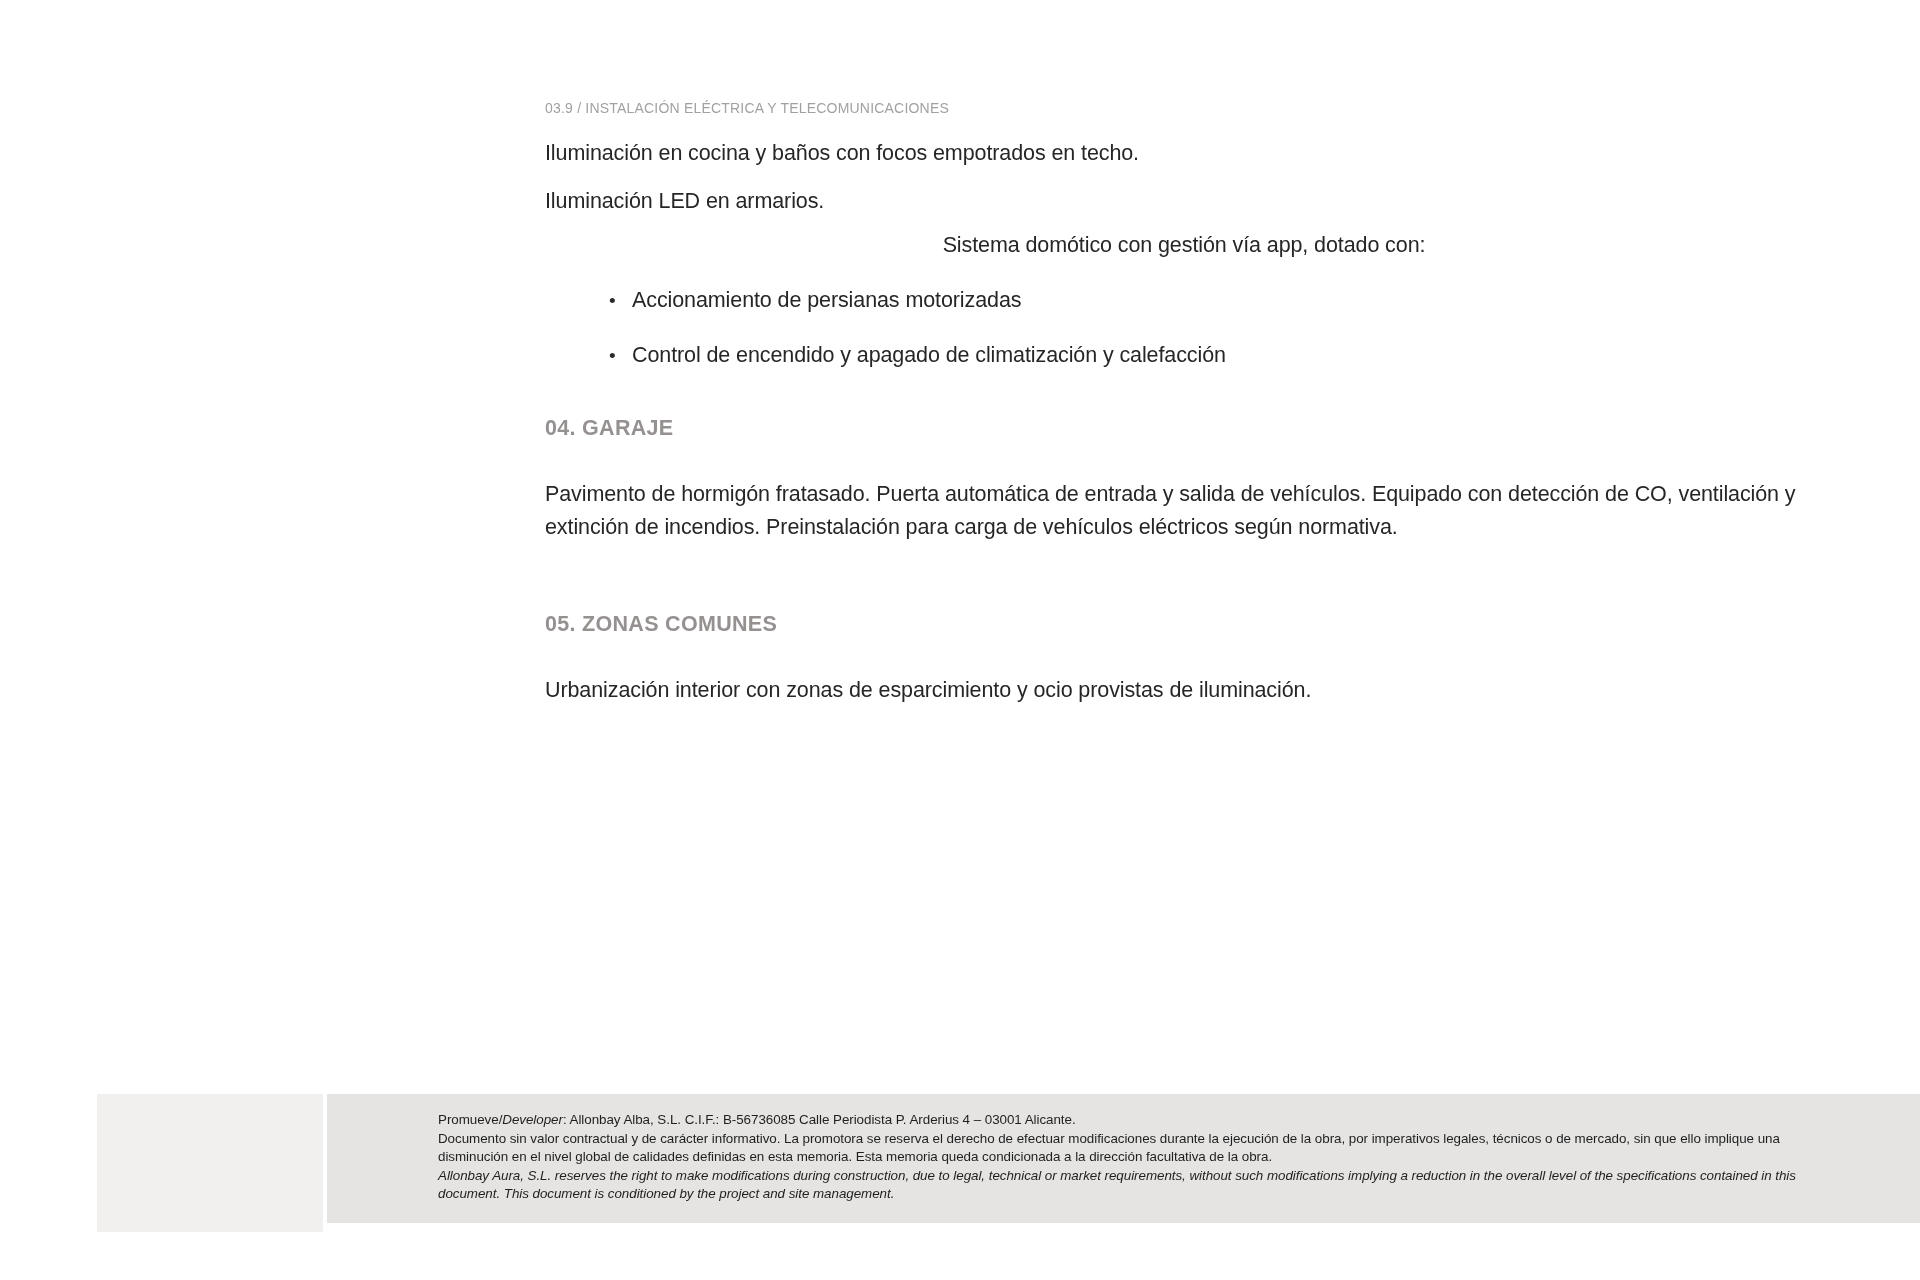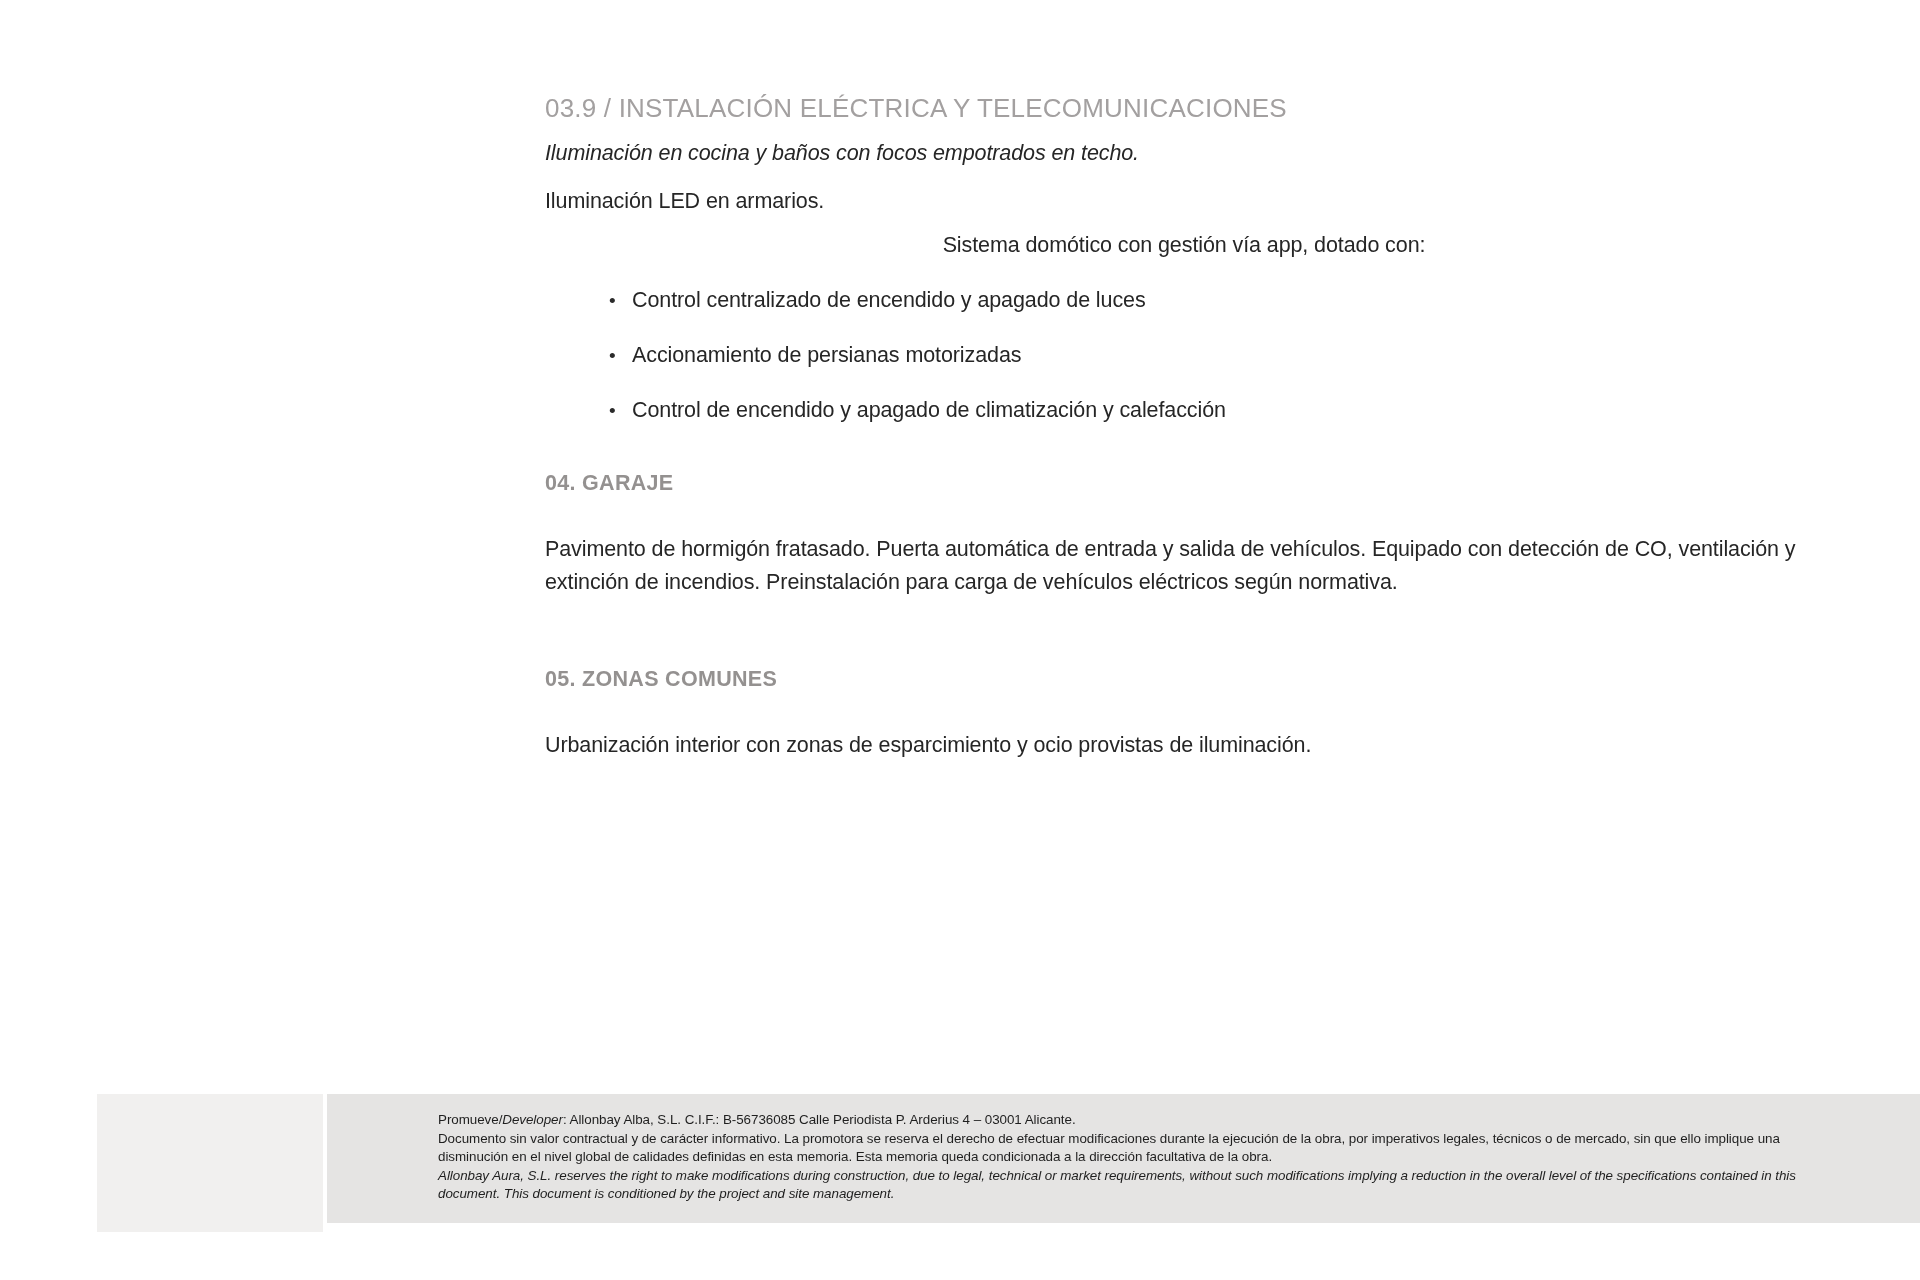--- a/index.html
+++ b/index.html
@@ -12,28 +12,28 @@
   }
   *{margin:0;padding:0;box-sizing:border-box;}
   html,body{width:1920px;height:1280px;background:#ffffff;overflow:hidden;}
   body{font-family:"Liberation Sans","DejaVu Sans",sans-serif;position:relative;}
 
   .content{
     position:absolute;left:545px;top:92px;width:1278px;
     color:var(--c-body);font-size:21.5px;line-height:33px;letter-spacing:-0.1px;
   }
   .h-light{
-    font-size:26px;font-weight:400;color:var(--c-heading-light);
+    font-size:14px;font-weight:400;color:var(--c-heading-light);
     letter-spacing:0.2px;line-height:33px;margin:0 0 12px 0;
   }
   .h-bold{
     font-size:21.5px;font-weight:700;color:var(--c-heading-bold);
     letter-spacing:0.3px;line-height:33px;margin:0 0 33px 0;
   }
-  .p1{margin-bottom:15px;font-style:italic;}
+  .p1{margin-bottom:15px;}
   .p2{margin-bottom:11px;}
   .p3{margin-bottom:22px;text-align:center;}
   ul.blist{list-style:none;margin:0 0 0 0;}
   ul.blist li{
     position:relative;padding-left:87px;line-height:33px;
   }
   ul.blist li::before{
     content:"\2022";position:absolute;left:64px;top:0;
     font-size:19px;color:#2b2b2b;
   }
@@ -71,21 +71,20 @@
 
 <main class="content">
 
   <h2 class="h-light">03.9 / INSTALACIÓN ELÉCTRICA Y TELECOMUNICACIONES</h2>
 
   <p class="p1">Iluminación en cocina y baños con focos empotrados en techo.</p>
   <p class="p2">Iluminación LED en armarios.</p>
   <p class="p3">Sistema domótico con gestión vía app, dotado con:</p>
 
   <ul class="blist blist-1">
-    <li>Control centralizado de encendido y apagado de luces</li>
     <li>Accionamiento de persianas motorizadas</li>
     <li>Control de encendido y apagado de climatización y calefacción</li>
   </ul>
 
   <h2 class="h-bold">04. GARAJE</h2>
 
   <p class="p-garage">Pavimento de hormigón fratasado. Puerta automática de entrada y salida de vehículos. Equipado con detección de CO, ventilación y extinción de incendios. Preinstalación para carga de vehículos eléctricos según normativa.</p>
 
   <h2 class="h-bold">05. ZONAS COMUNES</h2>
 

